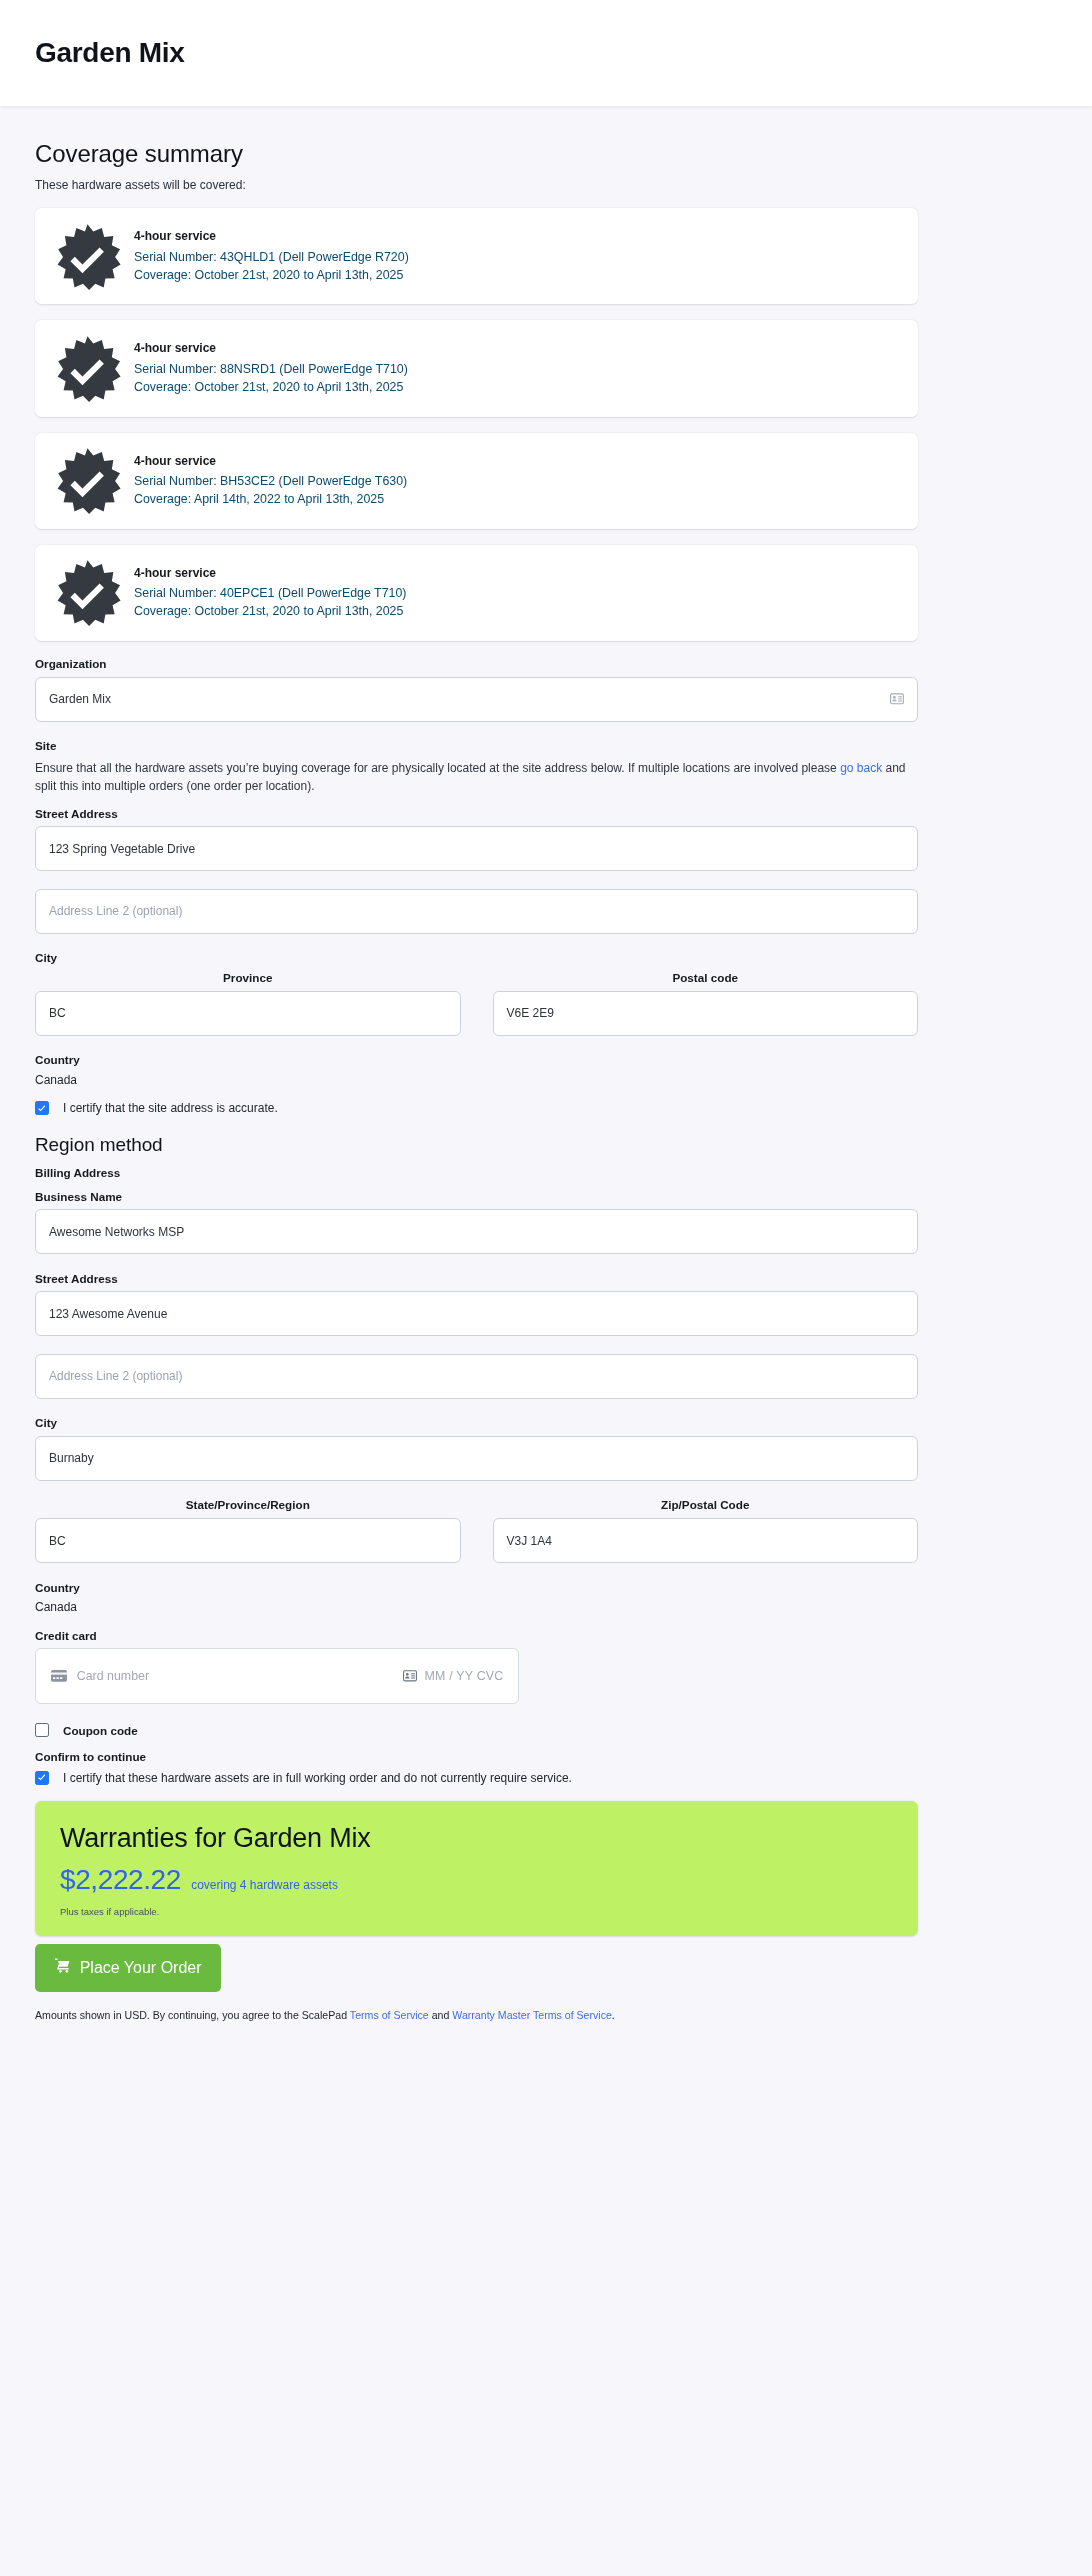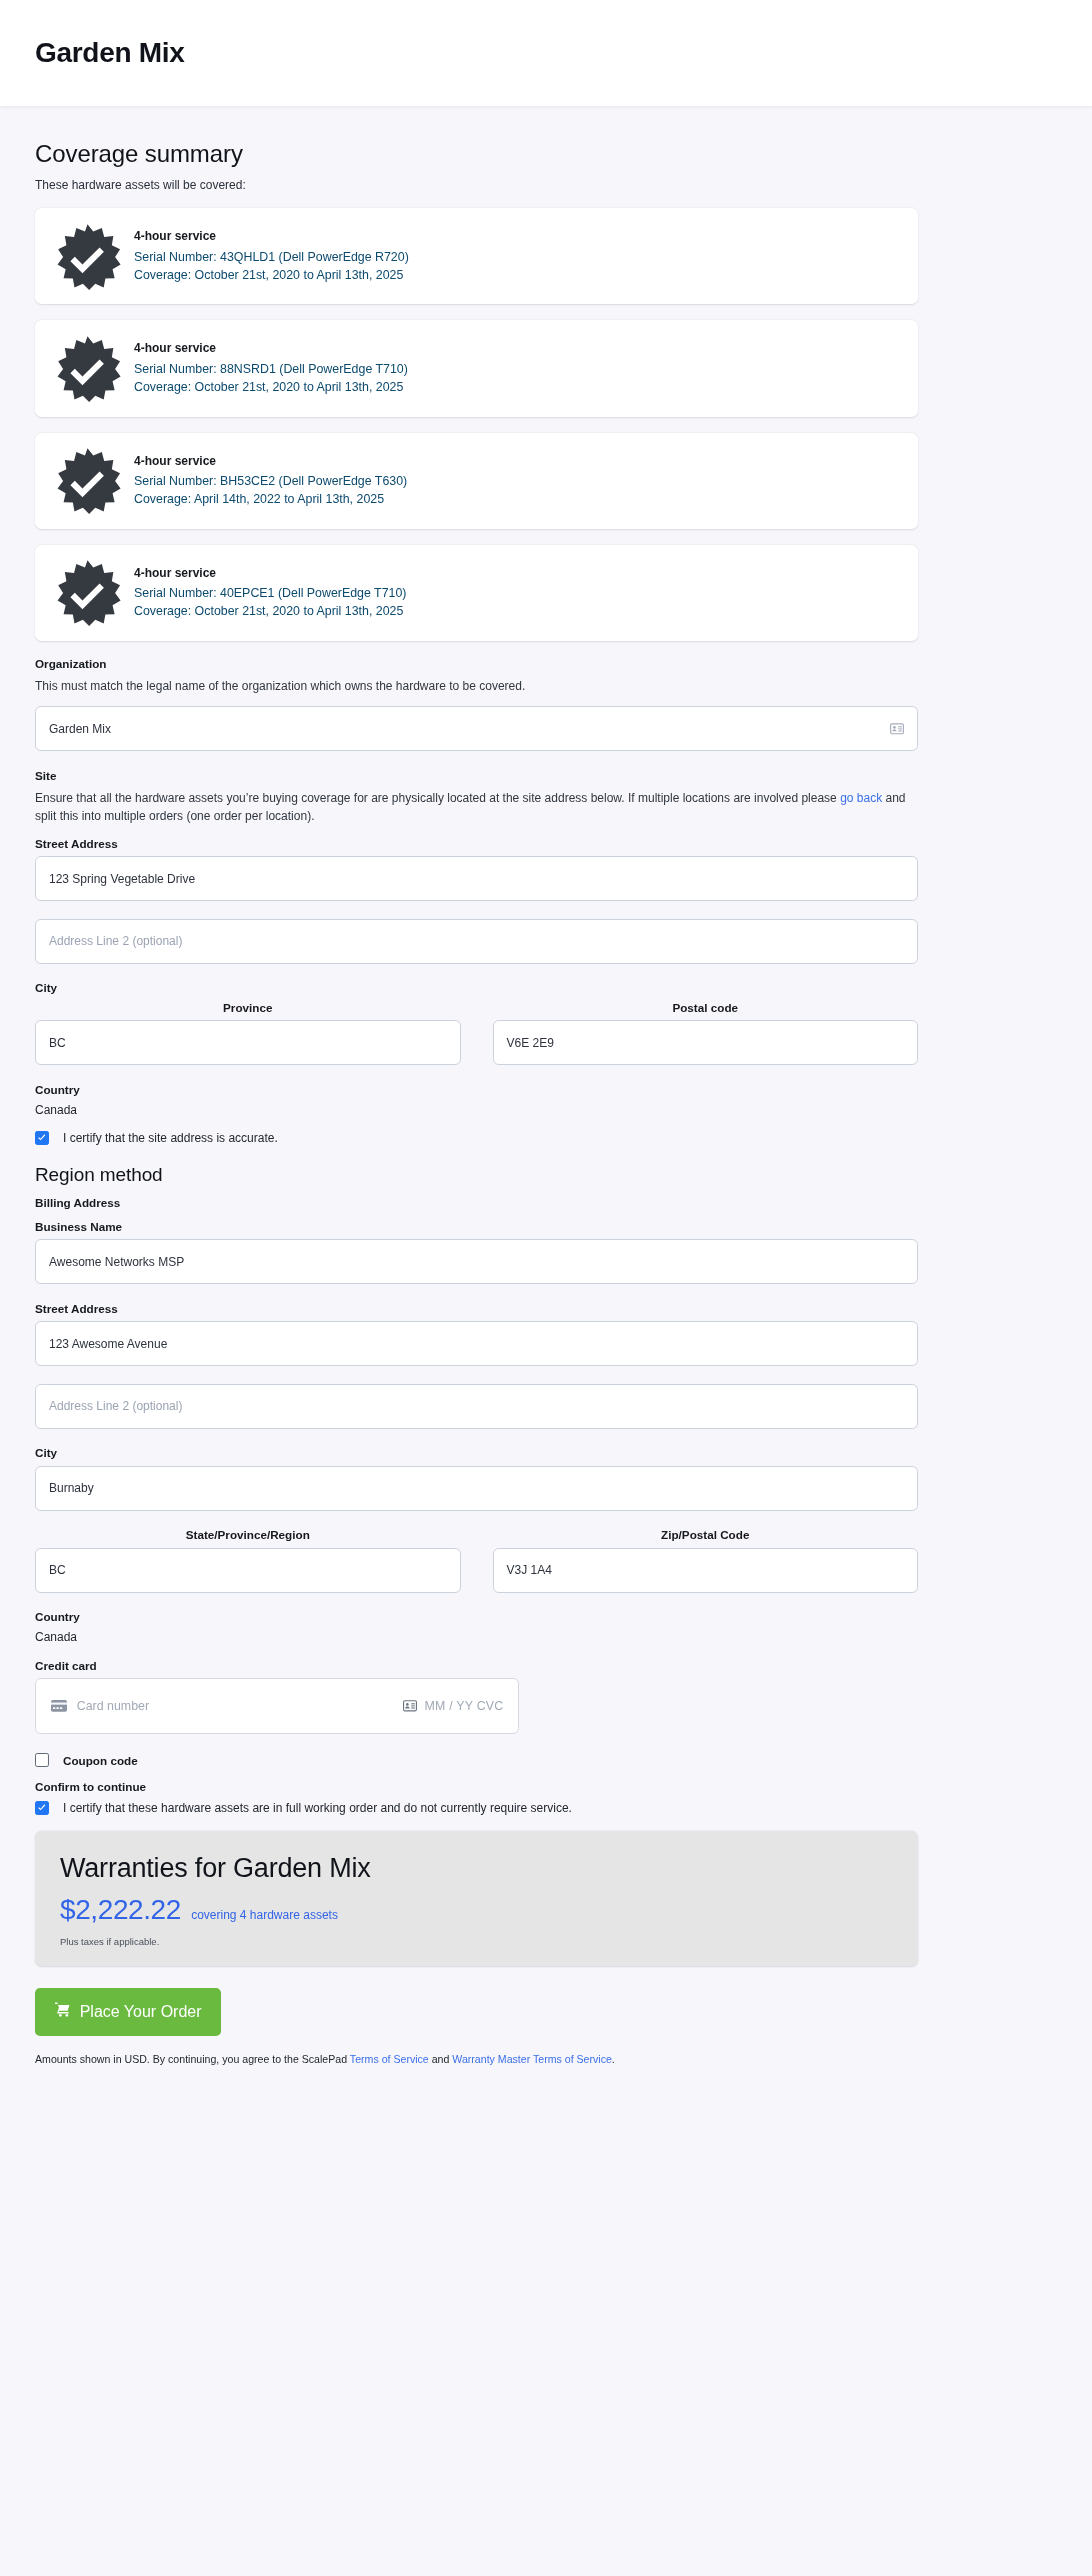--- a/index.html
+++ b/index.html
@@ -182,25 +182,25 @@
     padding: 0 14.6px;
     margin-bottom: 19px;
   }
   .card-brand { margin-right: 10.2px; display: flex; }
   .card-ph { font-size: 12.4px; color: #a2a9b6; flex: 1; }
   .card-mid { color: #6d7482; display: flex; margin-right: 7.3px; }
   .card-right { font-size: 12.4px; color: #a2a9b6; letter-spacing: 0.2px; }
 
   
   .warranty-card {
-    background: #e5e5e5;
+    background: #bef264;
     border-radius: 6.6px;
     box-shadow: 0 0.7px 2.2px rgba(25,30,50,0.10), 0 0.7px 1.5px rgba(25,30,50,0.05);
     padding: 22px 25px 19px 25px;
-    margin: 16px 0 22px 0;
+    margin: 16px 0 8px 0;
   }
   .warranty-title {
     font-size: 27px;
     font-weight: normal;
     color: #10131a;
     margin: 0 0 10.2px 0;
     letter-spacing: -0.2px;
   }
   .warranty-price-row {
     display: flex;
@@ -317,21 +317,20 @@
         <div class="asset-line">Serial Number: 40EPCE1 (Dell PowerEdge T710)</div>
         <div class="asset-line">Coverage: October 21st, 2020 to April 13th, 2025</div>
       </div>
     </div>
 
   </div>
 
   
   <div class="section-block">
     <div class="field-label">Organization</div>
-    <div class="field-help">This must match the legal name of the organization which owns the hardware to be covered.</div>
     <div class="input input-with-icon">
       <span>Garden Mix</span>
       <span class="input-icon">
         <svg width="14" height="11.7" viewBox="0 0 20 16" fill="none" aria-hidden="true">
           <rect x="0.9" y="0.9" width="18.2" height="14.2" rx="1.8" stroke="#a5acba" stroke-width="1.6"></rect>
           <circle cx="6.3" cy="6" r="1.9" fill="#a5acba"></circle>
           <path d="M3.2 11.6c0-1.7 1.4-2.6 3.1-2.6s3.1.9 3.1 2.6z" fill="#a5acba"></path>
           <rect x="11.8" y="4.3" width="5.2" height="1.5" fill="#a5acba"></rect>
           <rect x="11.8" y="7.3" width="5.2" height="1.5" fill="#a5acba"></rect>
           <rect x="11.8" y="10.3" width="5.2" height="1.5" fill="#a5acba"></rect>

